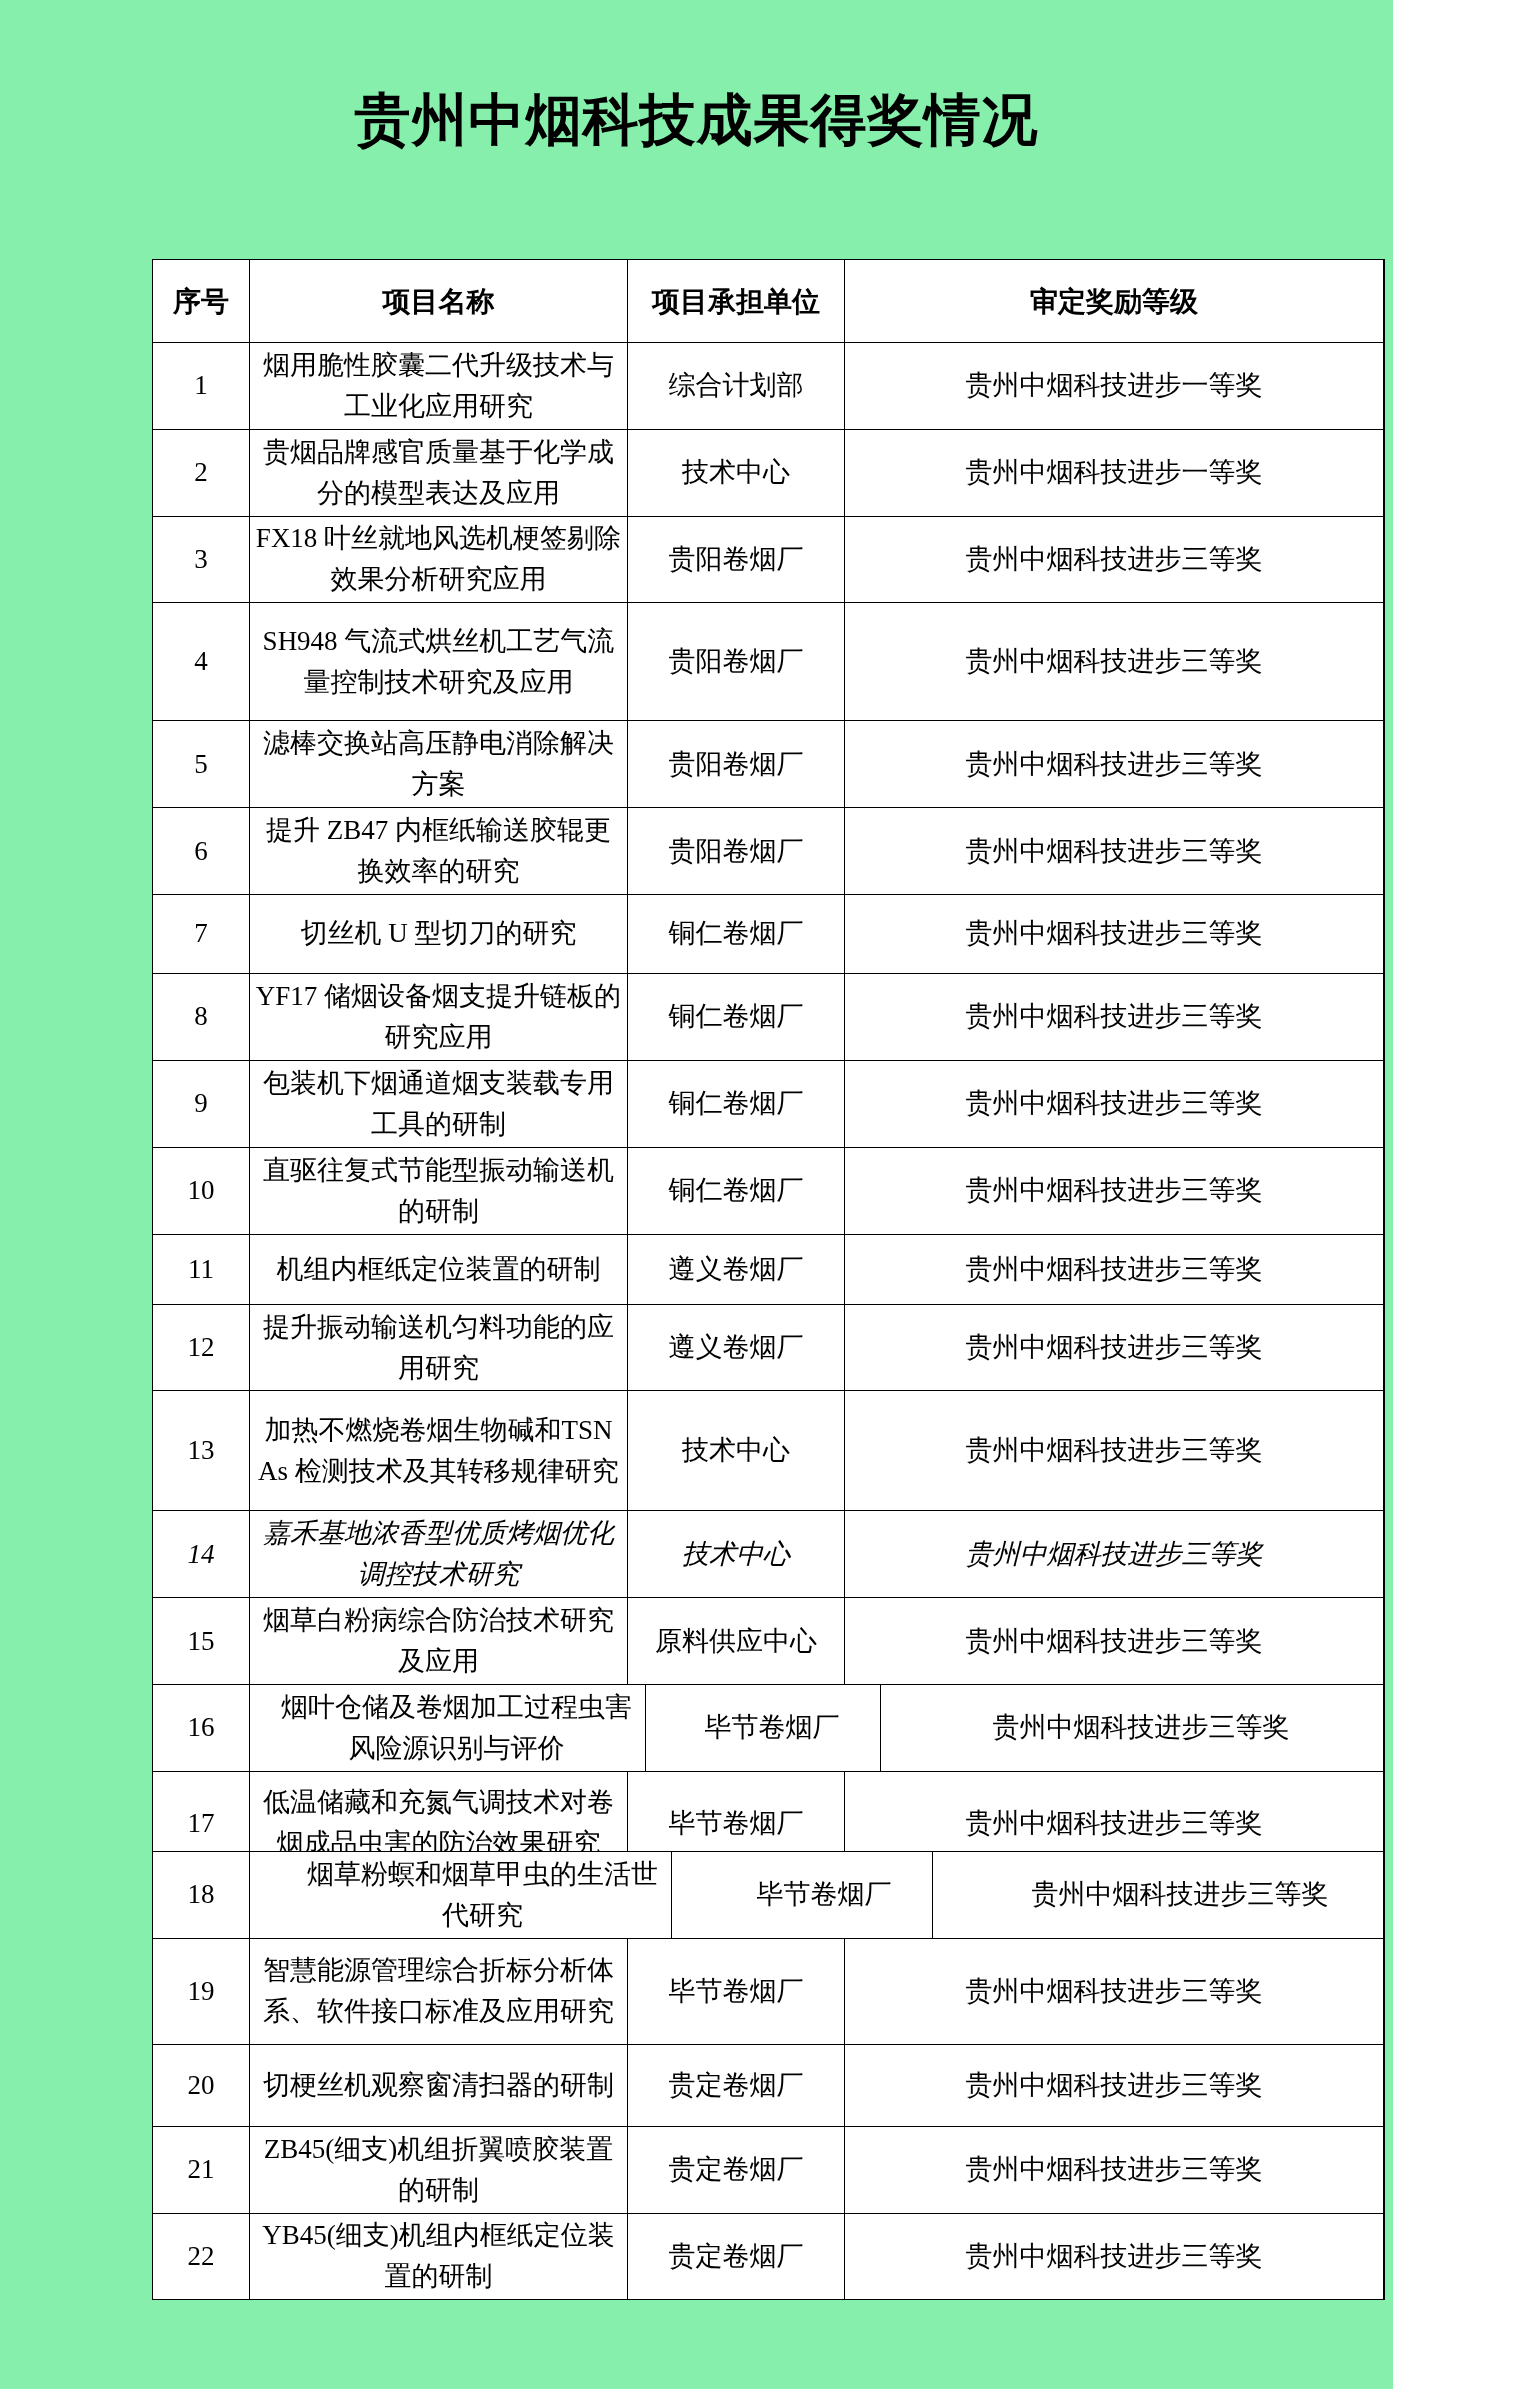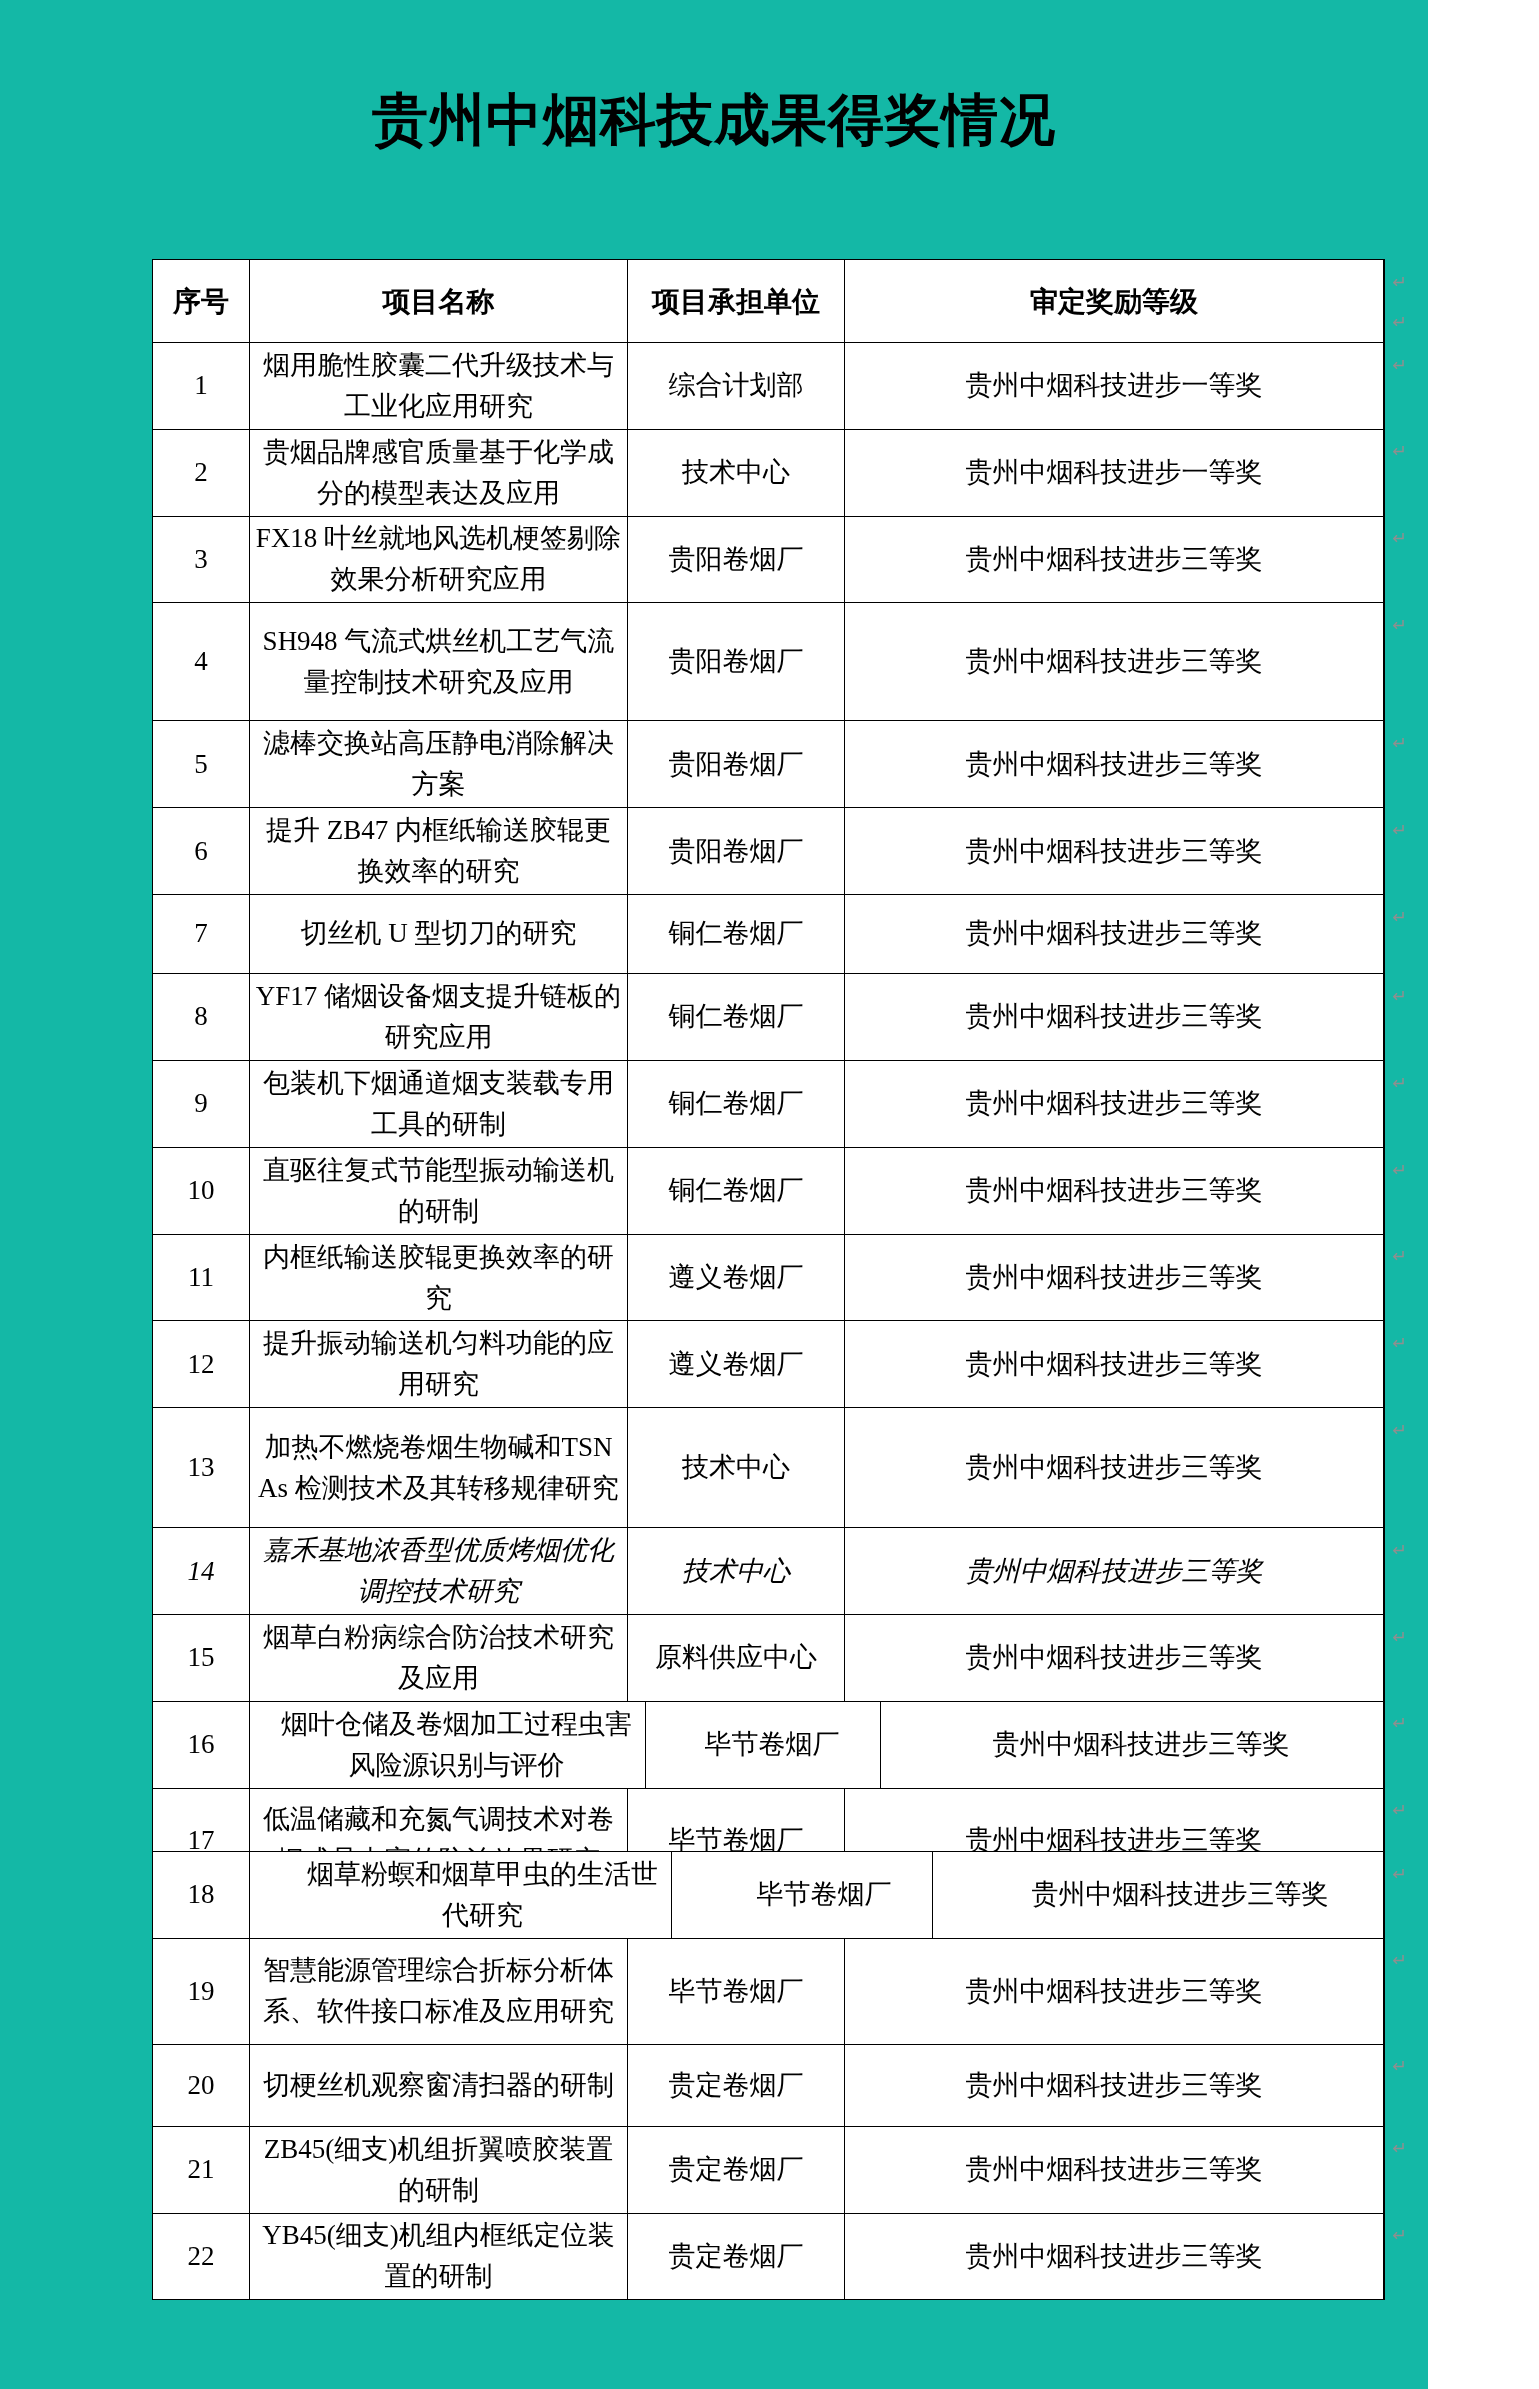--- a/index.html
+++ b/index.html
@@ -1,24 +1,23 @@
 <!DOCTYPE html>
 <html><head>
 <meta charset="utf-8">
 <style>
   html,body{margin:0;padding:0;background:#ffffff;}
   .page{
     position:relative;
     width:1393px;
     height:2389px;
-    background:#14b8a6;
+    background:#86efac;
     color:#000;
     font-family:"Liberation Serif","DejaVu Serif",serif;
     overflow:hidden;
-    padding-left:35px;
   }
   .title{
     position:absolute;
     top:83px;
     left:0;
     width:100%;
     margin:0;
     text-align:center;
     font-size:56px;
     font-weight:bold;
@@ -179,21 +178,21 @@
       </div>
       <div class="row">
         <div class="cell">10</div>
         <div class="cell">直驱往复式节能型振动输送机的研制</div>
         <div class="cell">铜仁卷烟厂</div>
         <div class="cell">贵州中烟科技进步三等奖</div>
         <span class="mark">↵</span>
       </div>
       <div class="row">
         <div class="cell">11</div>
-        <div class="cell">内框纸输送胶辊更换效率的研究</div>
+        <div class="cell">机组内框纸定位装置的研制</div>
         <div class="cell">遵义卷烟厂</div>
         <div class="cell">贵州中烟科技进步三等奖</div>
         <span class="mark">↵</span>
       </div>
       <div class="row">
         <div class="cell">12</div>
         <div class="cell">提升振动输送机匀料功能的应用研究</div>
         <div class="cell">遵义卷烟厂</div>
         <div class="cell">贵州中烟科技进步三等奖</div>
         <span class="mark">↵</span>

